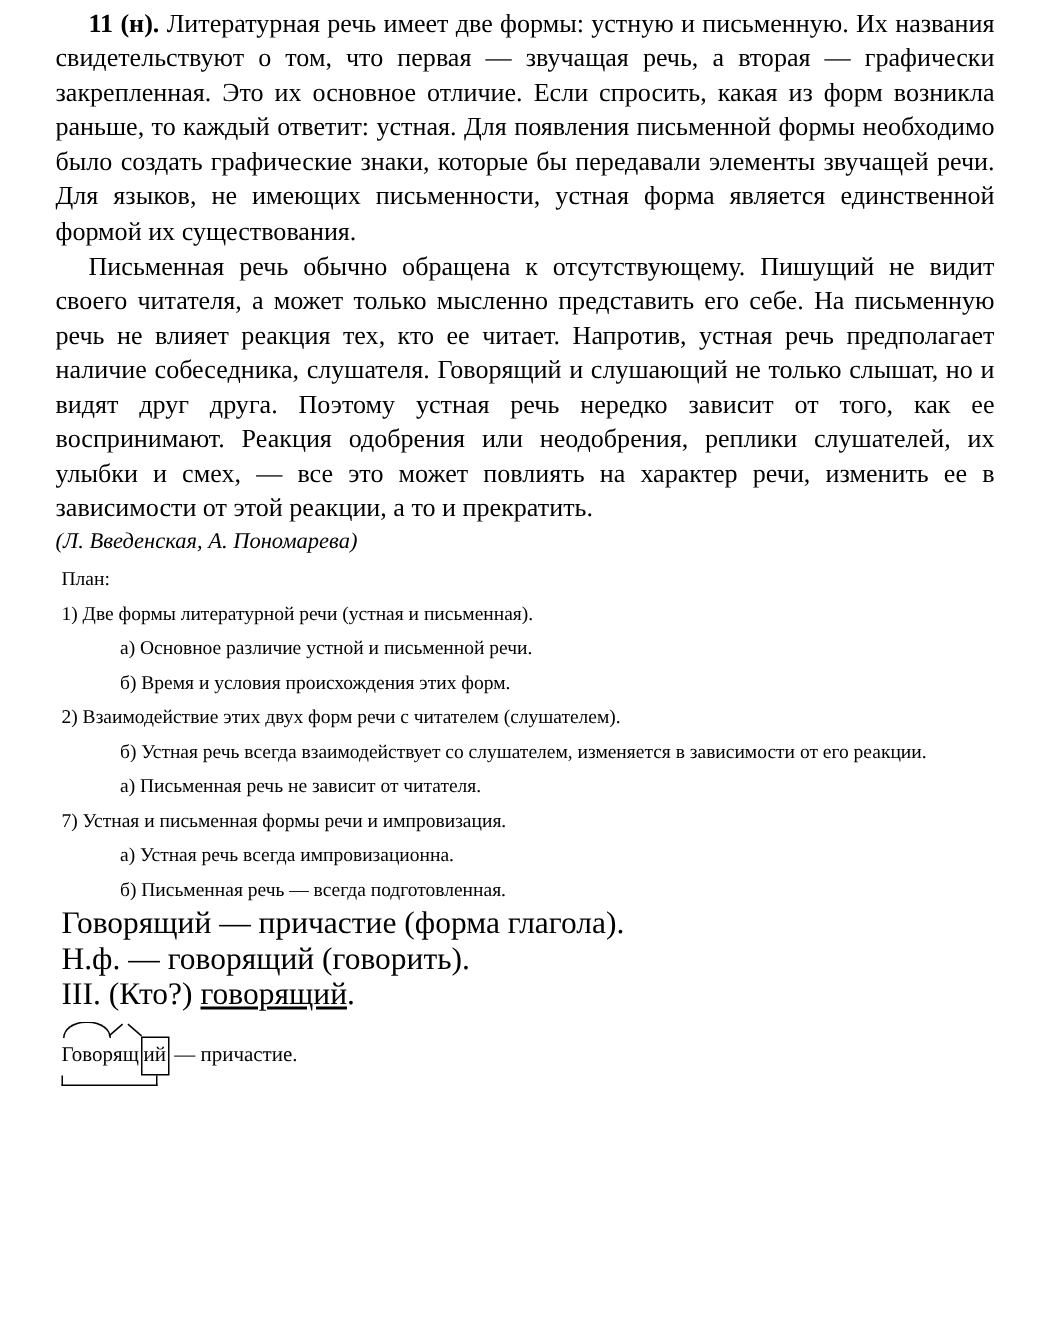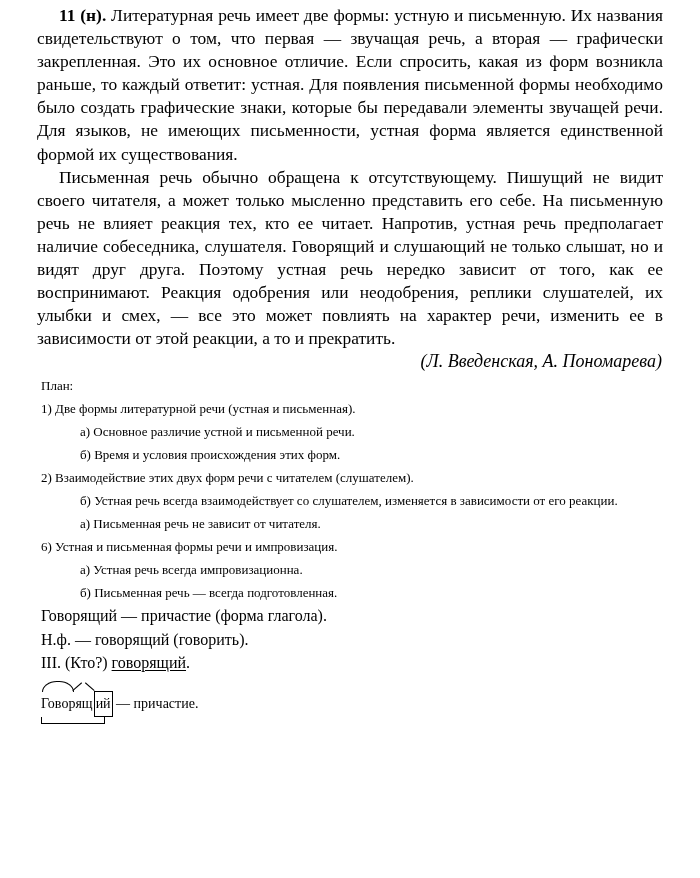--- a/index.html
+++ b/index.html
@@ -41,24 +41,24 @@
     text-indent: 22px;
     margin: 0;
     hyphens: manual;
   }
   .num {
     font-weight: bold;
   }
 
   
   .attribution {
-    font-size: 18px;
+    font-size: 15px;
     line-height: 23.1px;
     font-style: italic;
-    text-align: right;
+    text-align: left;
     margin: 0;
     padding-right: 1px;
   }
 
   
   .plan-line {
     font-size: 13px;
     line-height: 23.1px;
     text-align: left;
     margin: 0;
@@ -67,21 +67,21 @@
   .lvl0 { padding-left: 4px; }
   .lvl2 { padding-left: 43px; }
   .plan-hang {
     padding-left: 0;
     text-indent: 43px;
     white-space: normal;
   }
 
   
   .ana-line {
-    font-size: 16px;
+    font-size: 21px;
     line-height: 23.1px;
     text-align: left;
     margin: 0;
     padding-left: 4px;
     white-space: nowrap;
   }
   .uline {
     text-decoration: underline;
     text-underline-offset: 2px;
   }
@@ -185,21 +185,21 @@
     <p class="plan-line lvl0">План:</p>
 
     <p class="plan-line lvl0">1) Две формы литературной речи (устная и письменная).</p>
     <p class="plan-line lvl2">а) Основное различие устной и письменной речи.</p>
     <p class="plan-line lvl2">б) Время и условия происхождения этих форм.</p>
 
     <p class="plan-line lvl0">2) Взаимодействие этих двух форм речи с читателем (слушателем).</p>
     <p class="plan-line plan-hang">б) Устная речь всегда взаимодействует со слушателем, изменяется в зависимости от его реакции.</p>
     <p class="plan-line lvl2">а) Письменная речь не зависит от читателя.</p>
 
-    <p class="plan-line lvl0">6) Устная и письменная формы речи и импровизация.</p>
+    <p class="plan-line lvl0">7) Устная и письменная формы речи и импровизация.</p>
     <p class="plan-line lvl2">а) Устная речь всегда импровизационна.</p>
     <p class="plan-line lvl2">б) Письменная речь — всегда подготовленная.</p>
 
     <p class="ana-line">Говорящий — причастие (форма глагола).</p>
     <p class="ana-line">Н.ф. — говорящий (говорить).</p>
     <p class="ana-line"><span>III. (Кто?) </span><span class="uline">говорящий</span><span>.</span></p>
 
     <p class="morph-line">
       <span class="morphword"><span class="letters"><span class="mseg m-root"><span class="mark-arc"></span><span>Говор</span></span><span class="mseg m-suf"><span class="mark-caret"></span><span>ящ</span></span><span class="mark-stem" style="width: 64px;"></span><span class="mseg m-end"><span>ий</span></span></span></span><span> — причастие.</span>
     </p>

